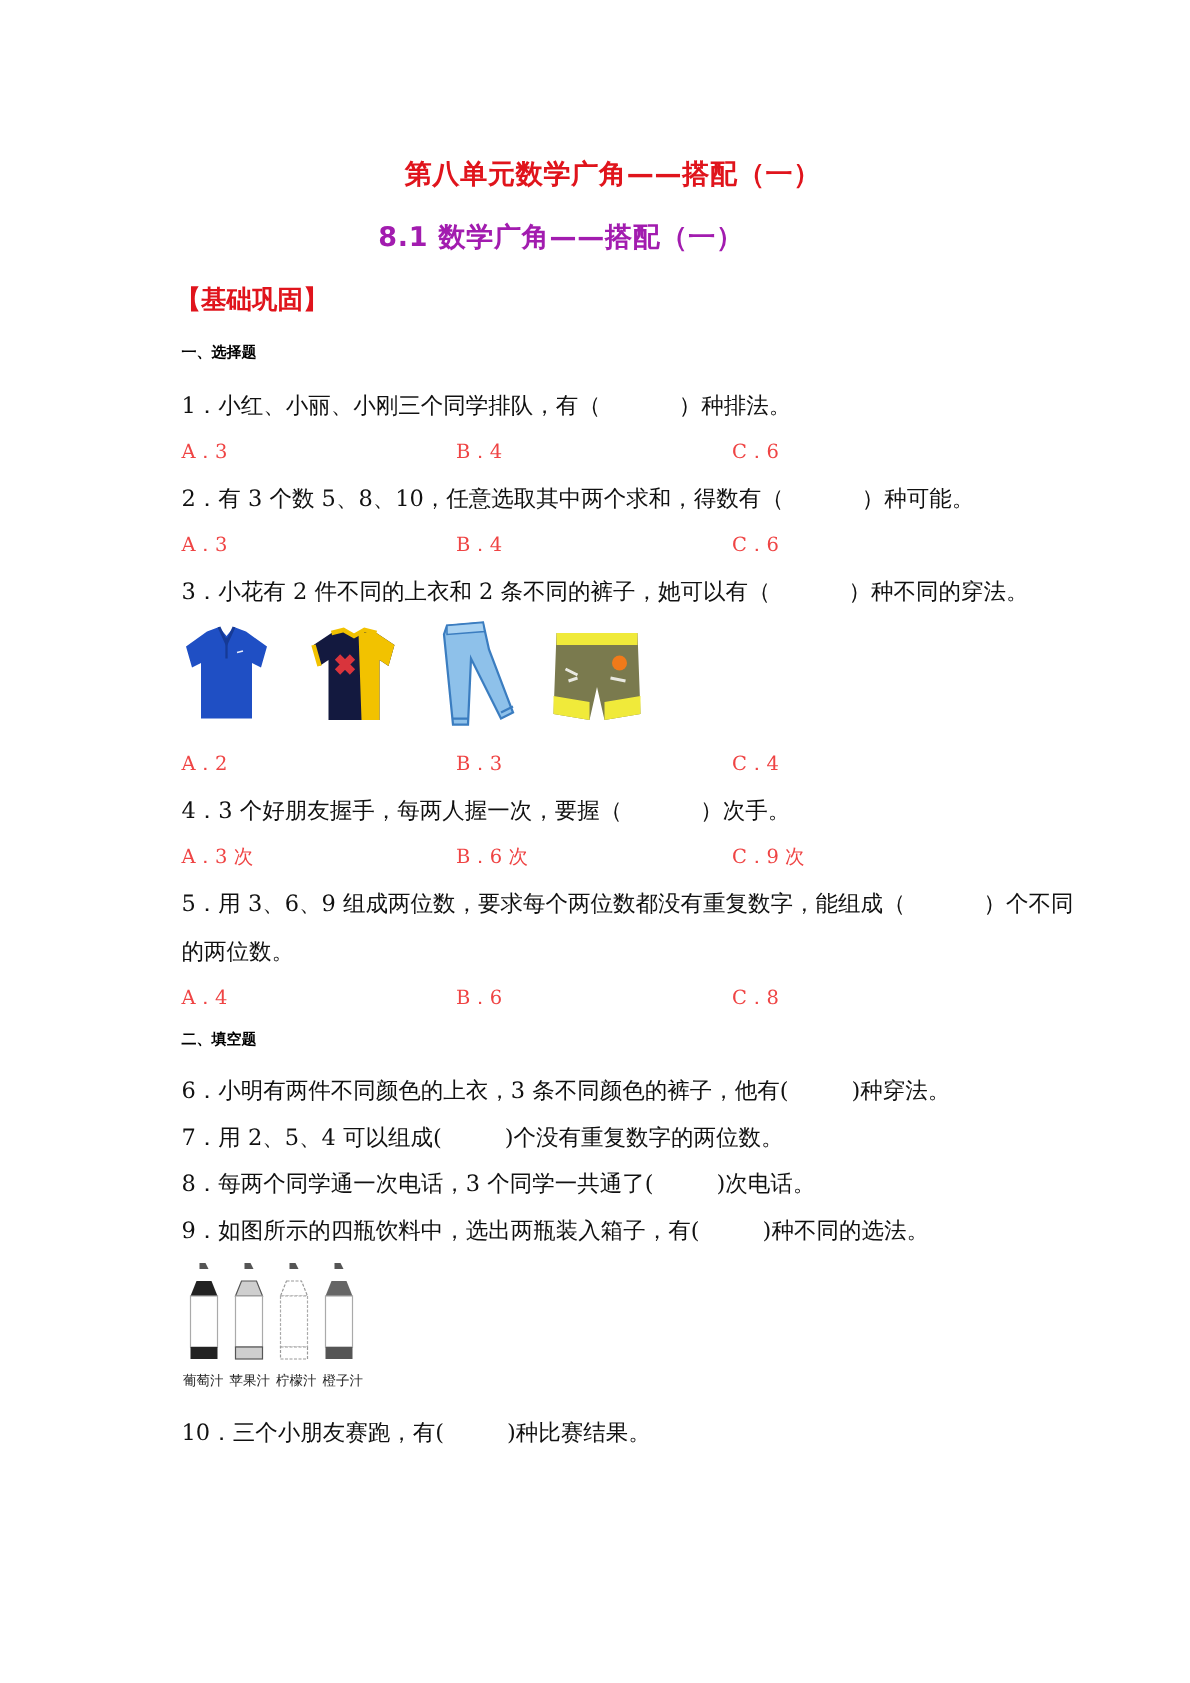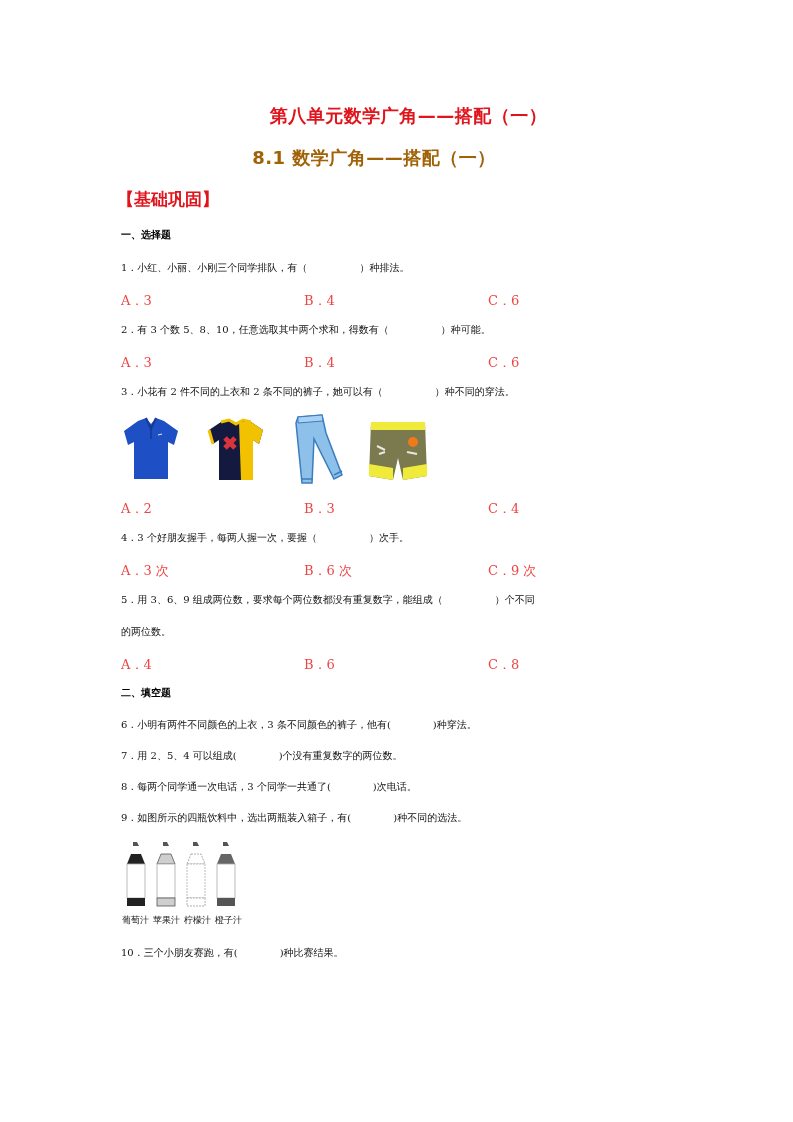--- a/index.html
+++ b/index.html
@@ -3,27 +3,27 @@
 <meta charset="utf-8">
 <style>
   html, body { margin: 0; padding: 0; background: #ffffff; }
   body { width: 793px; height: 1122px; position: relative; overflow: hidden;
          font-family: "DejaVu Serif", "Liberation Serif", serif; color: #000; }
   .title1 { position: absolute; left: 0; width: 793px; top: 104px; text-align: center;
             font-family: "DejaVu Sans", "Liberation Sans", sans-serif;
             font-weight: bold; font-size: 18px; color: #e0141c; letter-spacing: 0.5px; padding-left: 12px; }
   .title2 { position: absolute; left: 0; width: 748px; top: 146px; text-align: center;
             font-family: "DejaVu Sans", "Liberation Sans", sans-serif;
-            font-weight: bold; font-size: 18px; color: #a16207; letter-spacing: 0.5px; }
+            font-weight: bold; font-size: 18px; color: #a21caf; letter-spacing: 0.5px; }
   .banner { position: absolute; left: 117px; top: 188px;
             font-family: Liberation Sans, sans-serif;
             font-weight: bold; font-size: 17px; color: #e0141c; }
   .section { position: absolute; left: 121px; font-family: "DejaVu Sans", "Liberation Sans", sans-serif;
              font-weight: bold; font-size: 10px; color: #000; }
-  .line { position: absolute; left: 121px; font-size: 10px; white-space: nowrap; color: #111; }
+  .line { position: absolute; left: 121px; font-size: 15px; white-space: nowrap; color: #111; }
   .blank { display: inline-block; }
   .opts { position: absolute; left: 121px; width: 560px; height: 18px; font-size: 13px; color: #ef4444; }
   .opt { position: absolute; top: 0; white-space: nowrap; }
   .opt.a { left: 0; } .opt.b { left: 183px; } .opt.c { left: 367px; }
   .img { position: absolute; }
   .bottle-label { position: absolute; font-size: 9px; white-space: nowrap;
                   font-family: "DejaVu Sans", "Liberation Sans", sans-serif; color: #222; }
 </style>
 </head>
 <body>

